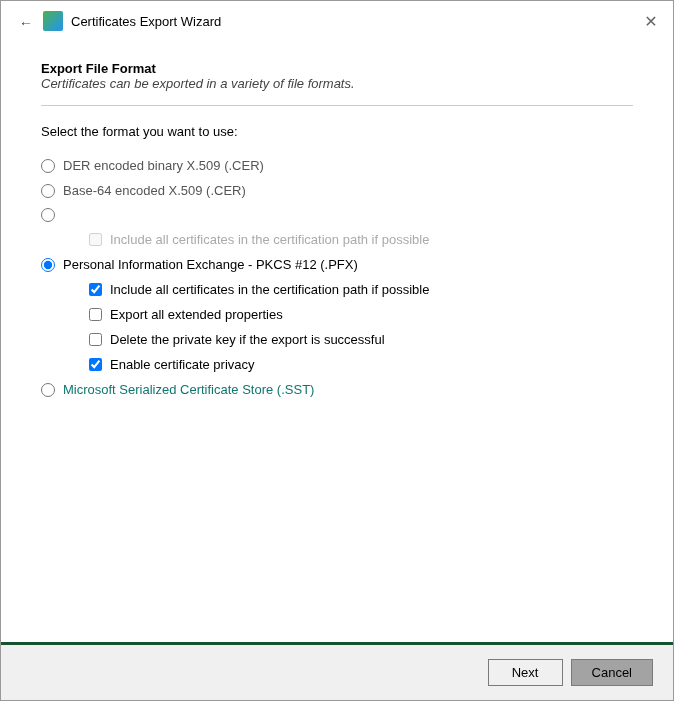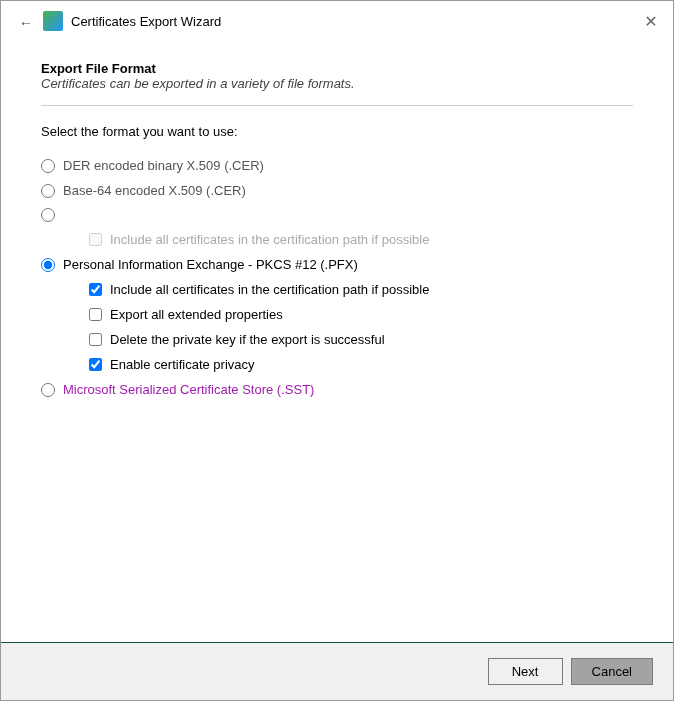--- a/index.html
+++ b/index.html
@@ -141,21 +141,21 @@
     }
     .checkbox-item label {
       font-size: 13px;
       cursor: pointer;
     }
     .checkbox-item.disabled label {
       color: #aaa;
     }
     .footer {
       background: #f0f0f0;
-      border-top: 1px solid #14532d;
+      border-top: 3px solid #14532d;
       padding: 20px 20px;
       display: flex;
       justify-content: flex-end;
       gap: 8px;
       height: 58px;
       align-items: center;
     }
     .btn {
       padding: 5px 20px;
       min-width: 75px;
@@ -245,21 +245,21 @@
           <label for="chk_pfx_delete">Delete the private key if the export is successful</label>
         </div>
         <div class="checkbox-item">
           <input type="checkbox" id="chk_pfx_privacy" checked="" style="">
           <label for="chk_pfx_privacy">Enable certificate privacy</label>
         </div>
       </div>
 
       <div class="radio-item">
         <input type="radio" name="format" id="opt_sst" style="">
-        <label for="opt_sst" style="color:#a21caf;">Microsoft Serialized Certificate Store (.SST)</label>
+        <label for="opt_sst" style="color:#0f766e;">Microsoft Serialized Certificate Store (.SST)</label>
       </div>
 
     </div>
   </div>
 
   <div class="footer">
     <button class="btn btn-next">Next</button>
     <button class="btn btn-cancel">Cancel</button>
   </div>
 </div>

